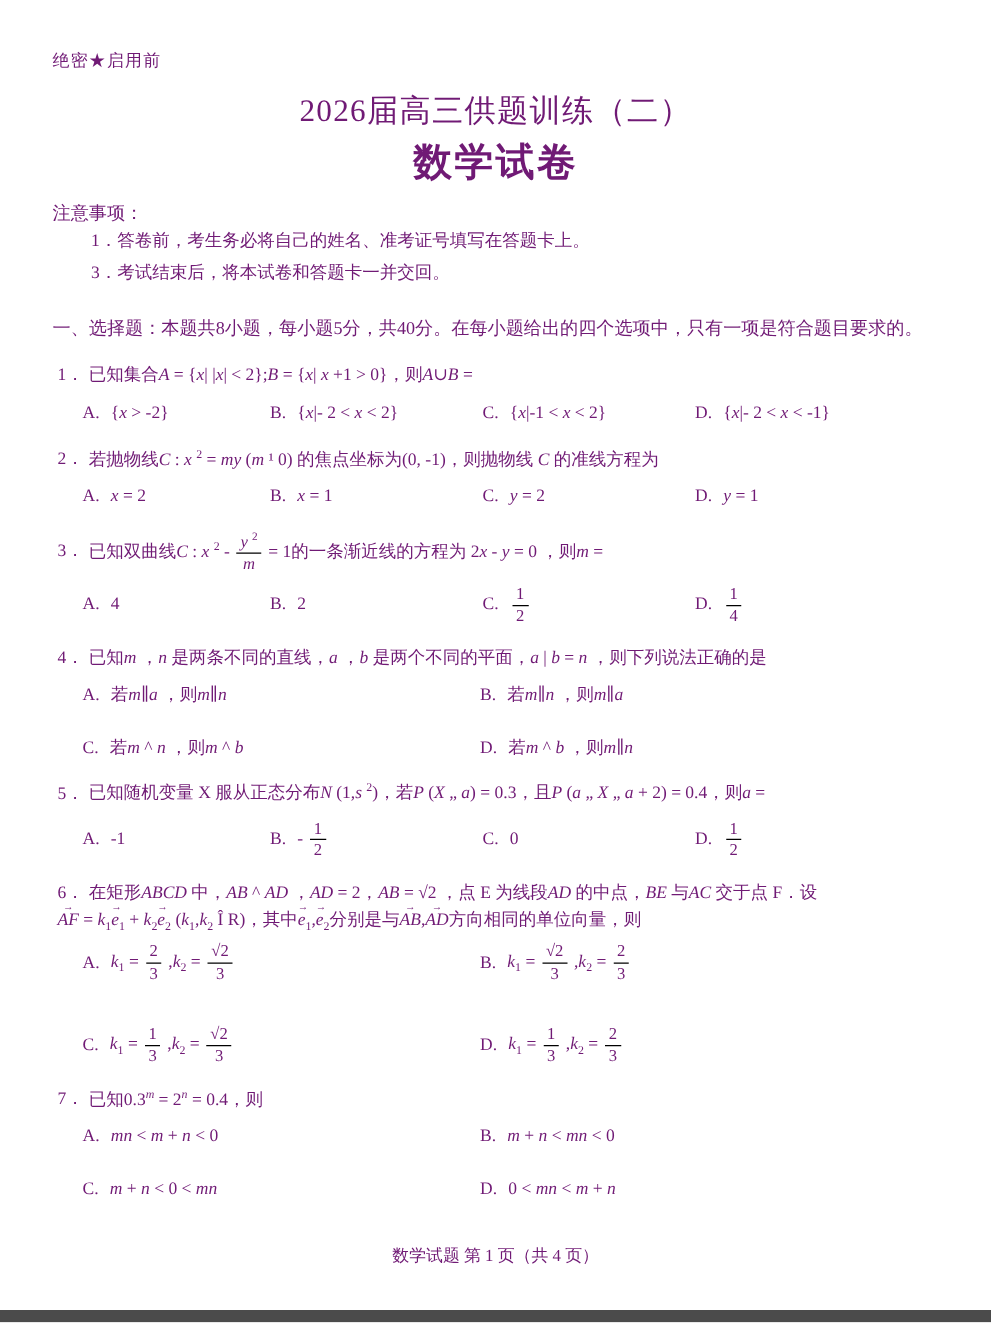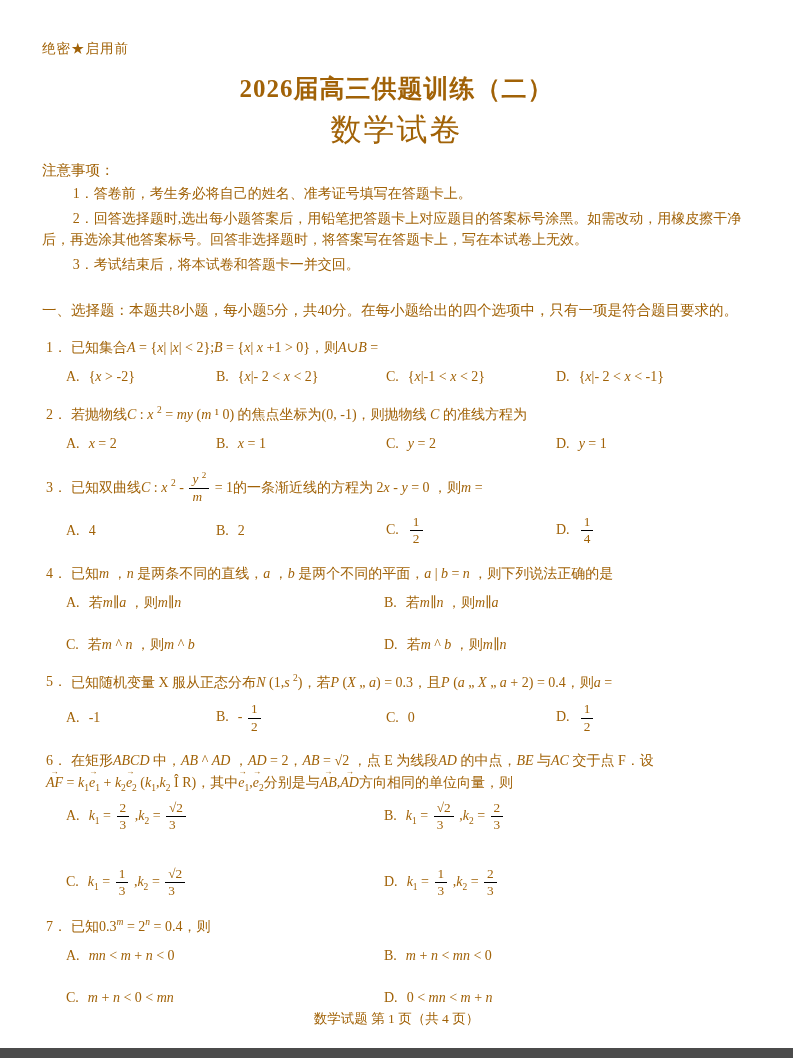--- a/index.html
+++ b/index.html
@@ -5,77 +5,76 @@
   html,body{margin:0;padding:0;background:#ffffff;}
   .page{
     position:relative;
     width:793px;height:1058px;
     box-sizing:border-box;
     padding:40px 42px 0 42px;
     margin:0 auto;
     background:#ffffff;
     overflow:hidden;
     font-family:"Liberation Serif","DejaVu Serif",serif;
-    color:#a16207;
+    color:#701a75;
     font-size:14px;
   }
   .secret{font-size:13.5px;letter-spacing:1px;}
   .exam-title{
-    text-align:center;font-weight:bold;font-size:25px;
+    text-align:center;font-weight:normal;font-size:25px;
     margin:14px 0 4px 0;letter-spacing:1px;
   }
   .paper-title{
-    text-align:center;font-weight:normal;font-size:31px;
+    text-align:center;font-weight:bold;font-size:31px;
     margin:2px 0 10px 0;letter-spacing:2px;
   }
   .notice-head{font-weight:normal;font-size:14.5px;margin:4px 0 2px 0;}
   .notice p{margin:3px 0;line-height:1.55;text-indent:2.2em;}
   .section-head{font-weight:normal;font-size:14.5px;margin:24px 0 0 0;line-height:1.5;}
   .q{margin-top:15px;line-height:1.55;}
   .stem{padding-left:4px;}
   .qnum{margin-right:4px;}
   .opts{margin-top:8px;padding-left:24px;display:grid;align-items:center;}
   .row4{grid-template-columns:150px 170px 170px auto;}
   .grid2{grid-template-columns:318px auto;row-gap:20px;}
   .tall{row-gap:32px;margin-top:4px;}
   .opt{white-space:nowrap;}
   .olabel{margin-right:9px;}
   i{font-family:"Liberation Serif","DejaVu Serif",serif;}
   sup{font-size:0.68em;}
   sub{font-size:0.68em;}
-  .frac{display:inline-block;vertical-align:-0.7em;text-align:left;margin:0 2px;font-size:0.95em;}
+  .frac{display:inline-block;vertical-align:-0.7em;text-align:center;margin:0 2px;font-size:0.95em;}
   .fn{display:block;border-bottom:1px solid #000;padding:0 3px;line-height:1.25;}
   .fd{display:block;padding:0 3px;line-height:1.25;}
   .vec{position:relative;display:inline-block;}
   .vec::before{
     content:"→";position:absolute;top:-0.8em;left:0;right:0;
     text-align:center;font-size:0.6em;font-style:normal;
   }
   .footer{
-    position:absolute;left:0;right:0;bottom:30px;
+    position:absolute;left:0;right:0;bottom:44px;
     text-align:center;font-size:13.5px;
   }
   .page-edge{
     position:absolute;left:0;right:0;bottom:0;height:10px;
     background:#4b4b4b;
   }
 </style>
 </head>
 <body>
 
 <div class="page">
   <div class="secret">绝密★启用前</div>
   <div class="exam-title">2026届高三供题训练（二）</div>
   <div class="paper-title">数学试卷</div>
 
   <div class="notice">
     <div class="notice-head">注意事项：</div>
     <div id="notice-list">
         <p>1．答卷前，考生务必将自己的姓名、准考证号填写在答题卡上。</p>
-        <p>2．回答选择题时,选出每小题答案后，用铅笔把答题卡上对应题目的答案标号涂黑。如需改动，用橡皮擦干净后，再选涂其他答案标号。回答非选择题时，将答案写在答题卡上，写在本试卷上无效。</p>
         <p>3．考试结束后，将本试卷和答题卡一并交回。</p>
       </div>
   </div>
 
   <div class="section-head">一、选择题：本题共8小题，每小题5分，共40分。在每小题给出的四个选项中，只有一项是符合题目要求的。</div>
 
   <div id="questions">
       <div class="q">
         <div class="stem"><span class="qnum">1．</span>已知集合<i>A</i> = {<i>x</i>| |<i>x</i>| &lt; 2};<i>B</i> = {<i>x</i>| <i>x</i> +1 &gt; 0}，则<i>A</i>∪<i>B</i> =</div>
         <div class="opts row4">

